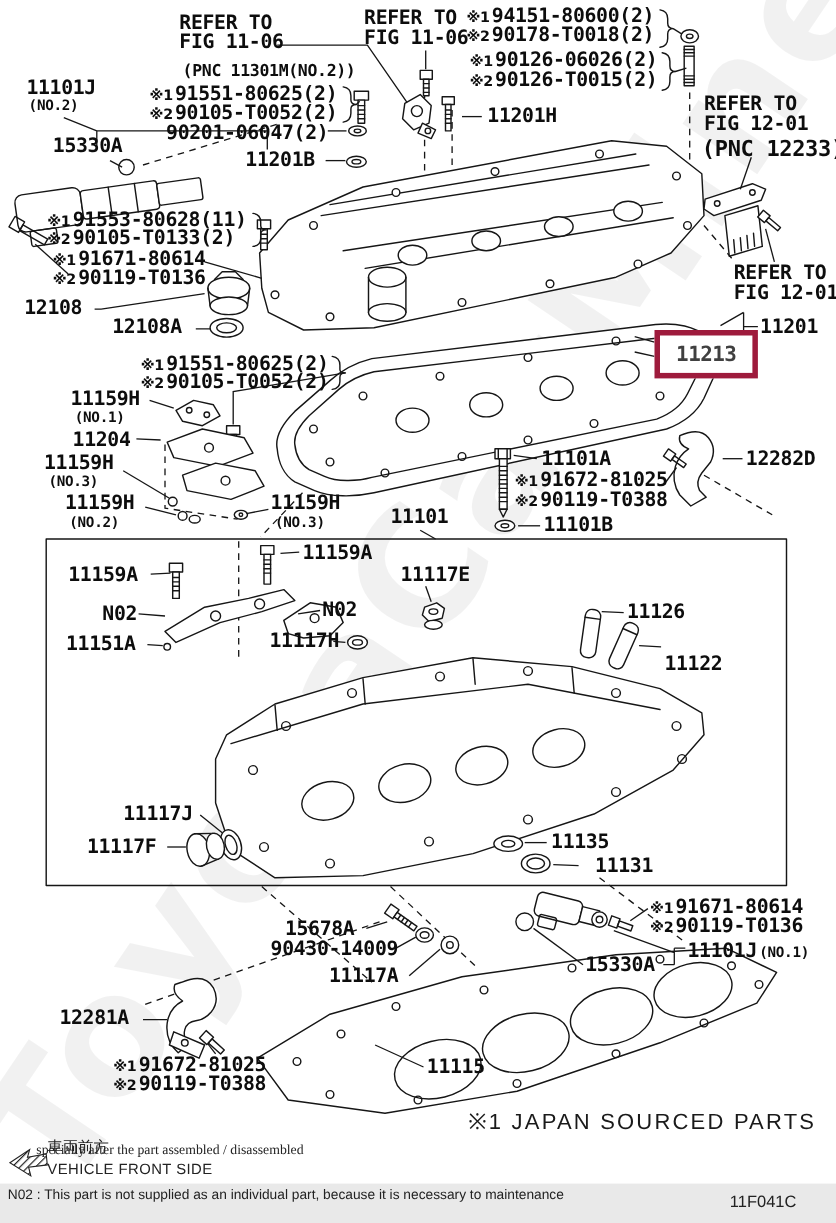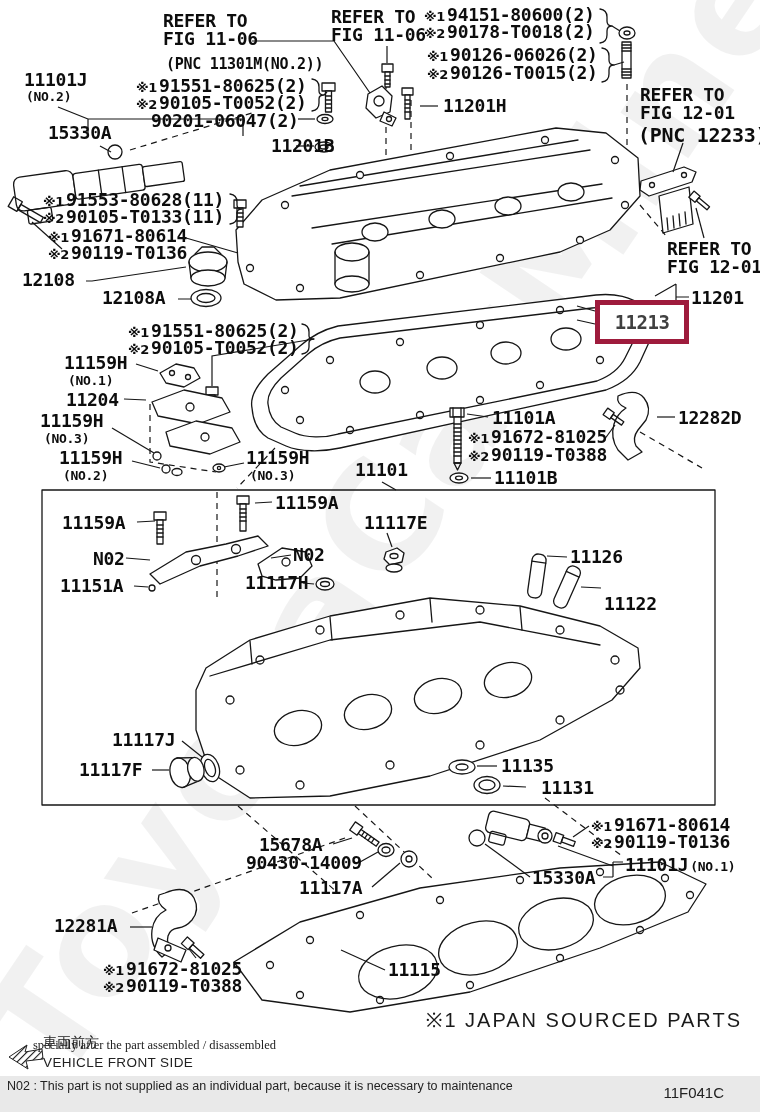--- a/index.html
+++ b/index.html
@@ -458,23 +458,23 @@
       <div class="lbl" style="left: 424px; top: 6px;"><span class="pre">※1</span><span>94151-80600(2)</span></div>
       <div class="lbl" style="left: 424px; top: 23px;"><span class="pre">※2</span><span>90178-T0018(2)</span></div>
       <div class="lbl" style="left: 427px; top: 46px;"><span class="pre">※1</span><span>90126-06026(2)</span></div>
       <div class="lbl" style="left: 427px; top: 64px;"><span class="pre">※2</span><span>90126-T0015(2)</span></div>
       <div class="lbl" style="left: 443px; top: 97px;"><span>11201H</span></div>
       <div class="lbl" style="left: 640px; top: 86px;"><span>REFER TO</span></div>
       <div class="lbl" style="left: 640px; top: 104px;"><span>FIG 12-01</span></div>
       <div class="lbl" style="left: 638px; top: 125px; font-size: 20px;"><span>(PNC 12233)</span></div>
       <div class="lbl" style="left: 667px; top: 240px;"><span>REFER TO</span></div>
       <div class="lbl" style="left: 667px; top: 258px;"><span>FIG 12-01</span></div>
-      <div class="lbl" style="left: 223px; top: 137px; margin-left: 48px;"><span>11201B</span></div>
+      <div class="lbl" style="left: 223px; top: 137px;"><span>11201B</span></div>
       <div class="lbl" style="left: 43px; top: 191px;"><span class="pre">※1</span><span>91553-80628(11)</span></div>
-      <div class="lbl" style="left: 43px; top: 208px;"><span class="pre">※2</span><span>90105-T0133(11)</span></div>
+      <div class="lbl" style="left: 43px; top: 208px;"><span class="pre">※2</span><span>90105-T0133(2)</span></div>
       <div class="lbl" style="left: 48px; top: 227px;"><span class="pre">※1</span><span>91671-80614</span></div>
       <div class="lbl" style="left: 48px; top: 244px;"><span class="pre">※2</span><span>90119-T0136</span></div>
       <div class="lbl" style="left: 22px; top: 271px;"><span>12108</span></div>
       <div class="lbl" style="left: 102px; top: 289px;"><span>12108A</span></div>
       <div class="lbl" style="left: 691px; top: 289px;"><span>11201</span></div>
       <div class="lbl" style="left: 128px; top: 322px;"><span class="pre">※1</span><span>91551-80625(2)</span></div>
       <div class="lbl" style="left: 128px; top: 339px;"><span class="pre">※2</span><span>90105-T0052(2)</span></div>
       <div class="lbl" style="left: 64px; top: 354px;"><span>11159H</span></div>
       <div class="lbl" style="left: 68px; top: 374px; font-size: 13px;"><span>(NO.1)</span></div>
       <div class="lbl" style="left: 66px; top: 391px;"><span>11204</span></div>

